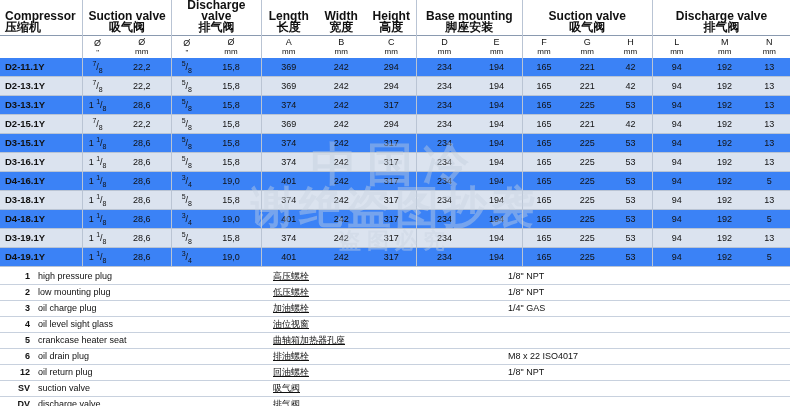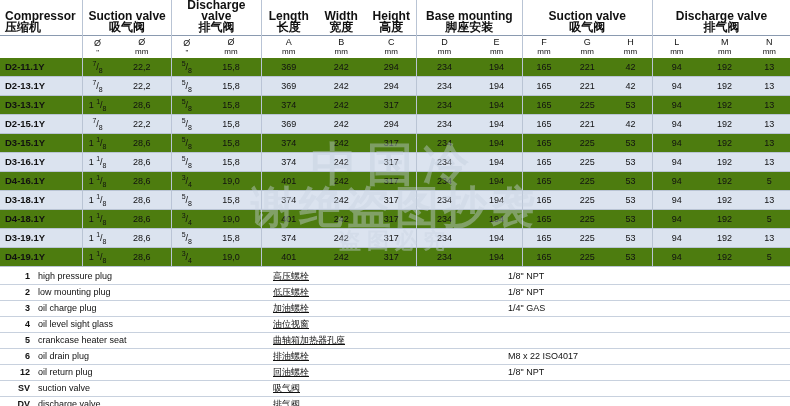--- a/index.html
+++ b/index.html
@@ -27,21 +27,21 @@
 
   .hdr-sym{
     font-size:9px;text-align:center;color:#111;line-height:10px;
     padding-top:1px !important;
   }
   .hdr-unit{
     font-size:8px;text-align:center;color:#111;line-height:9px;
     padding-bottom:2px !important;
   }
 
-  .rowA{background:#4d7c0f;}
+  .rowA{background:#3b82f6;}
   .rowB{background:#dbe3ef;}
 
   .cell{
     font-size:9px;text-align:center;color:#111;
     height:18px;line-height:18px;
     border-bottom:1px solid #b9c4d4;
   }
   .model{
     font-size:9.5px;font-weight:bold;text-align:left;
     padding-left:5px !important;color:#111;

